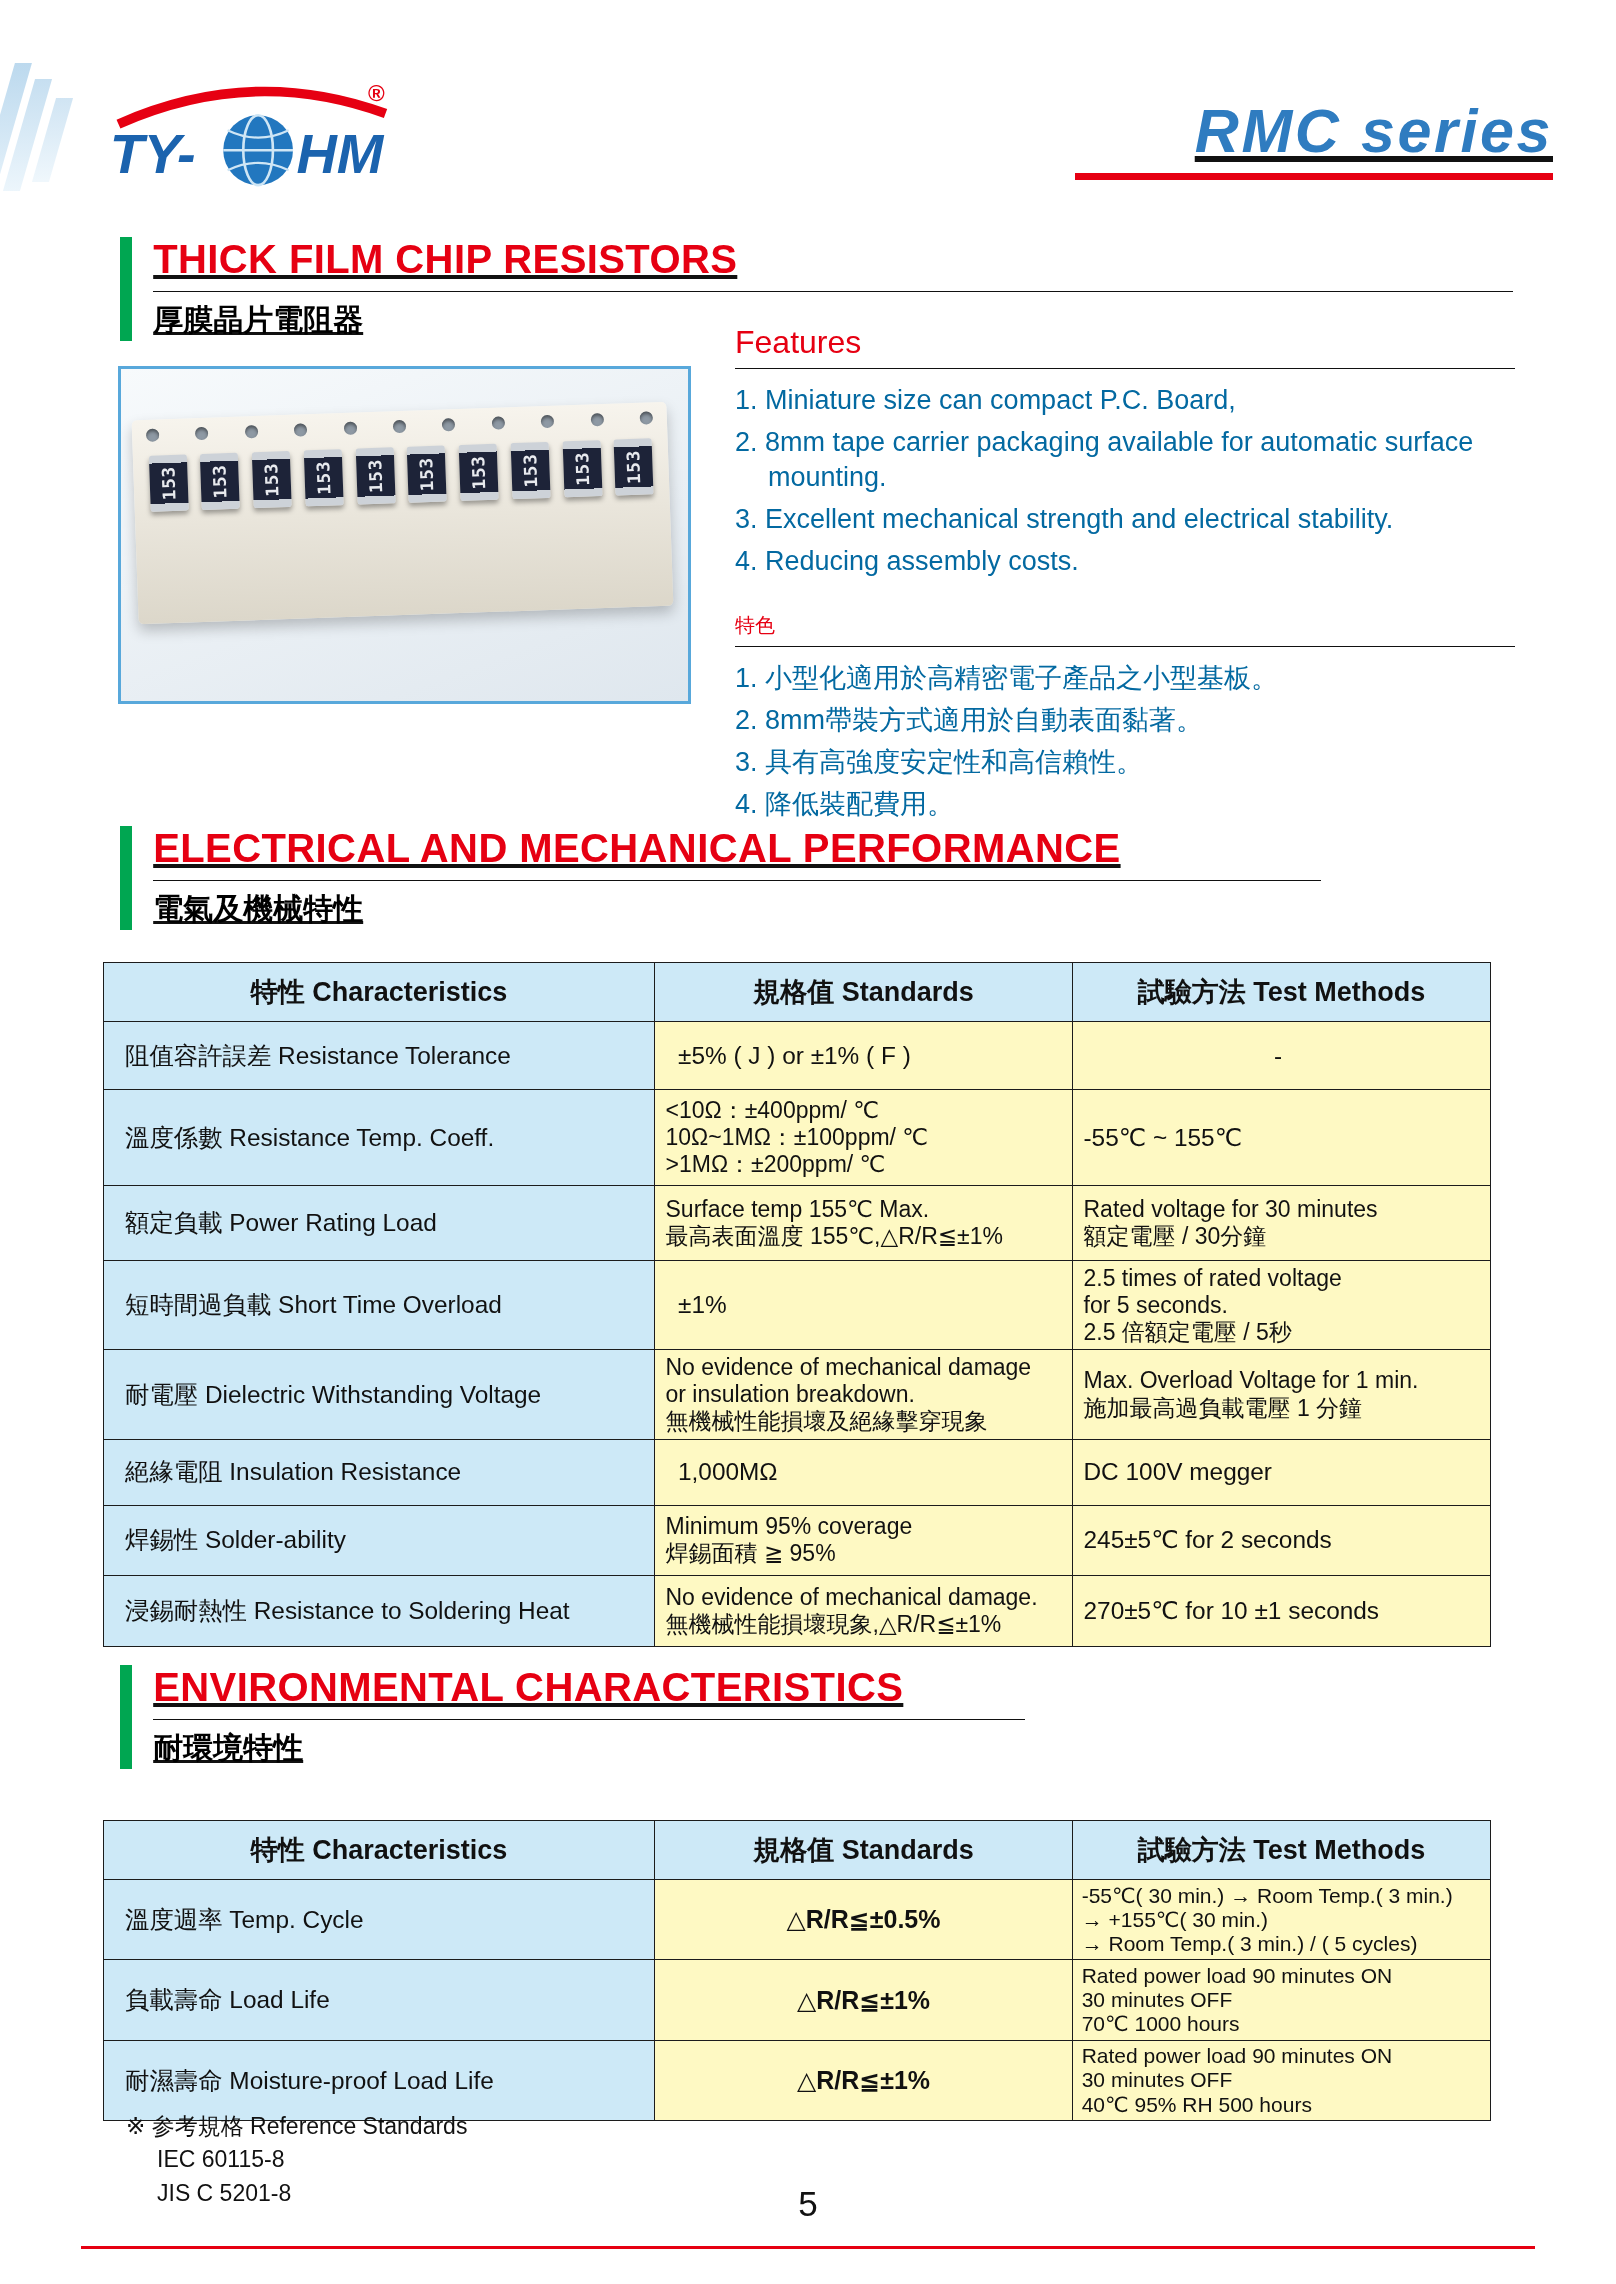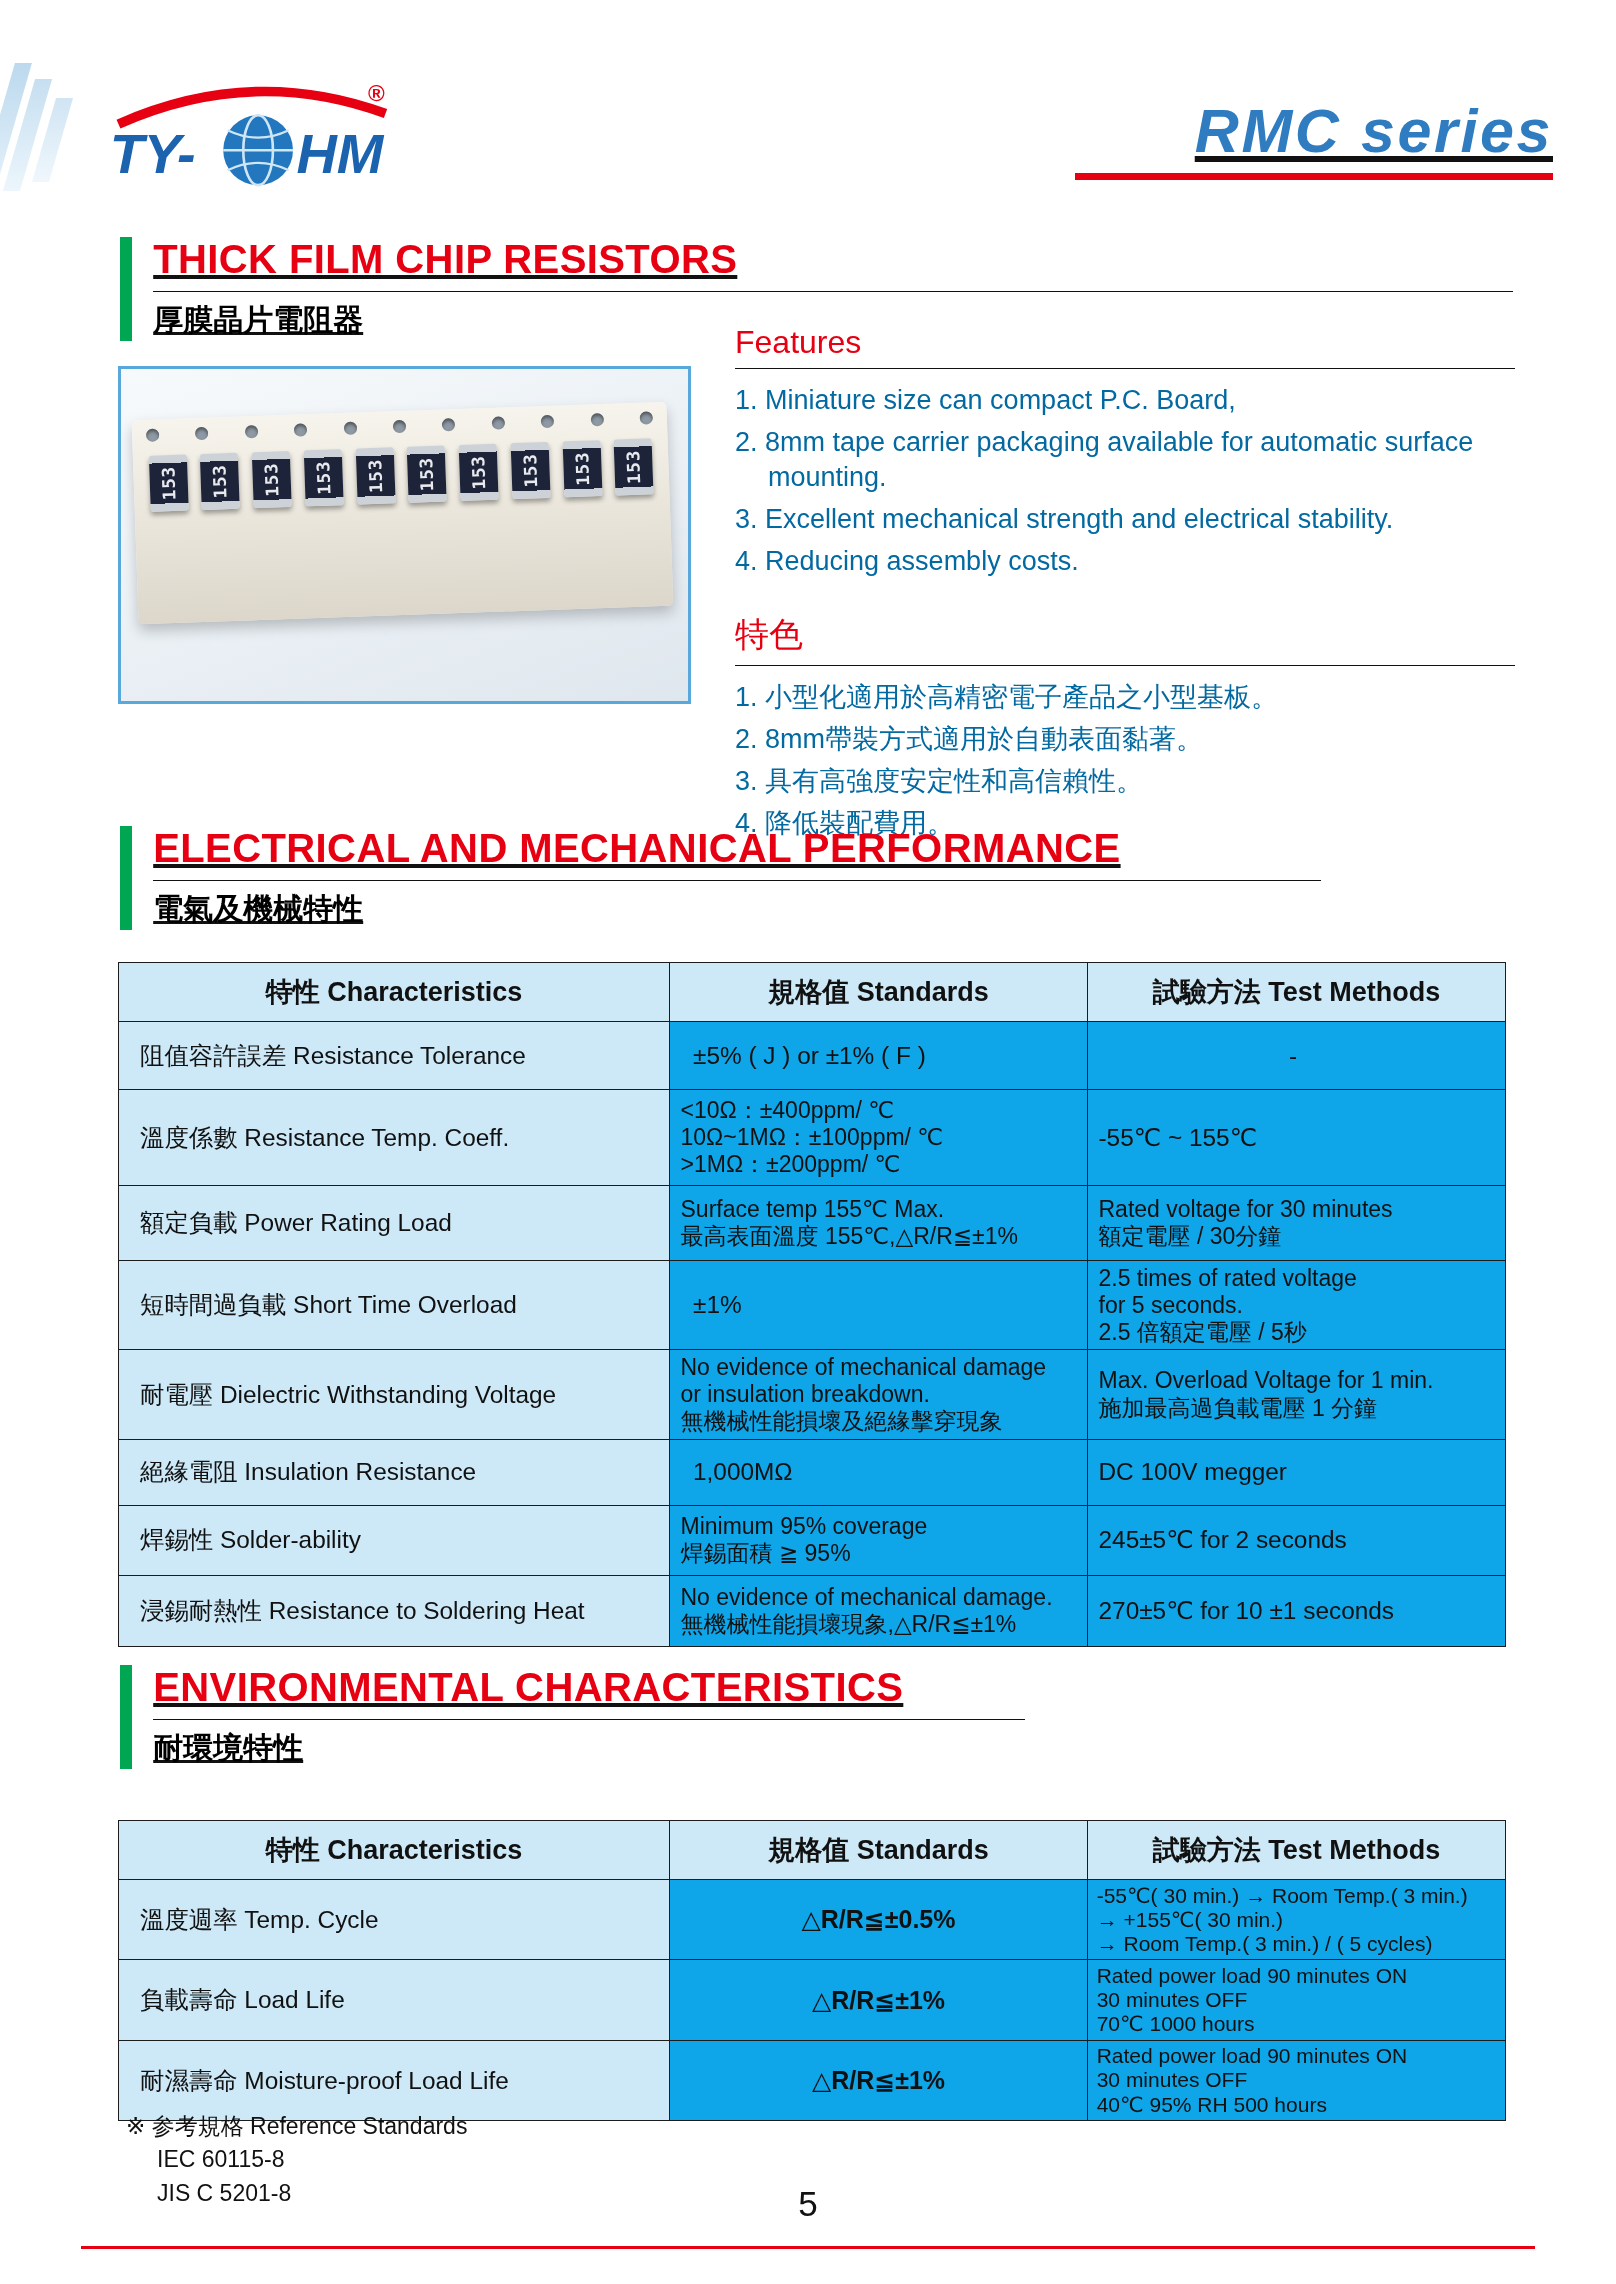--- a/index.html
+++ b/index.html
@@ -43,21 +43,21 @@
                 font-family:"DejaVu Sans Mono",monospace; }
 
   
   .features-col { position:absolute; left:735px; top:324px; width:780px; }
   .feat-h { font-size:32px; font-weight:normal; color:#e60012; padding-bottom:7px; border-bottom:1.7px solid #111; margin-bottom:14px; }
   .feat-list { list-style:none; }
   .feat-list li { font-size:27px; line-height:1.32; margin:6.1px 0; padding-left:33px; text-indent:-33px; color:#0369a1; }
   .zh-block { margin-top:33px; }
 
   
-  .spec-table { position:absolute; left:118px; width:1388px; border-collapse:collapse; table-layout:fixed; background:#0ea5e9; }
+  .spec-table { position:absolute; left:103px; width:1388px; border-collapse:collapse; table-layout:fixed; background:#fef9c3; }
   .spec-table col.w1 { width:551px; }
   .spec-table col.w2 { width:418px; }
   .spec-table col.w3 { width:418px; }
   .spec-table th, .spec-table td { border:1.7px solid #1c1c1c; vertical-align:middle; }
   .spec-table th { background:#cde9f7; font-size:27px; font-weight:bold; text-align:center; }
   .spec-table td { font-size:24.4px; white-space:pre-line; padding:3.5px 10.5px; line-height:1.22; }
   .spec-table td.c1 { background:#cde9f7; font-size:24.4px; padding-left:21px; }
   .spec-table td.padL { padding-left:23px; }
   .spec-table td.center { text-align:center; padding-left:3.5px; }
   .spec-table td.sm { font-size:23px; line-height:1.18; }
@@ -169,21 +169,21 @@
 
   <div class="features-col">
     <div class="feat-h">Features</div>
     <ul class="feat-list">
       <li>1. Miniature size can compact P.C. Board,</li>
       <li>2. 8mm tape carrier packaging available for automatic surface mounting.</li>
       <li>3. Excellent mechanical strength and electrical stability.</li>
       <li>4. Reducing assembly costs.</li>
     </ul>
     <div class="zh-block">
-      <div class="feat-h" style="font-size:34px;">特色</div>
+      <div class="feat-h" style="font-size:20px;">特色</div>
       <ul class="feat-list">
         <li>1. 小型化適用於高精密電子產品之小型基板。</li>
         <li>2. 8mm帶裝方式適用於自動表面黏著。</li>
         <li>3. 具有高強度安定性和高信賴性。</li>
         <li>4. 降低裝配費用。</li>
       </ul>
     </div>
   </div>
 
   <div class="sec" style="left:120px; top:826px;">

